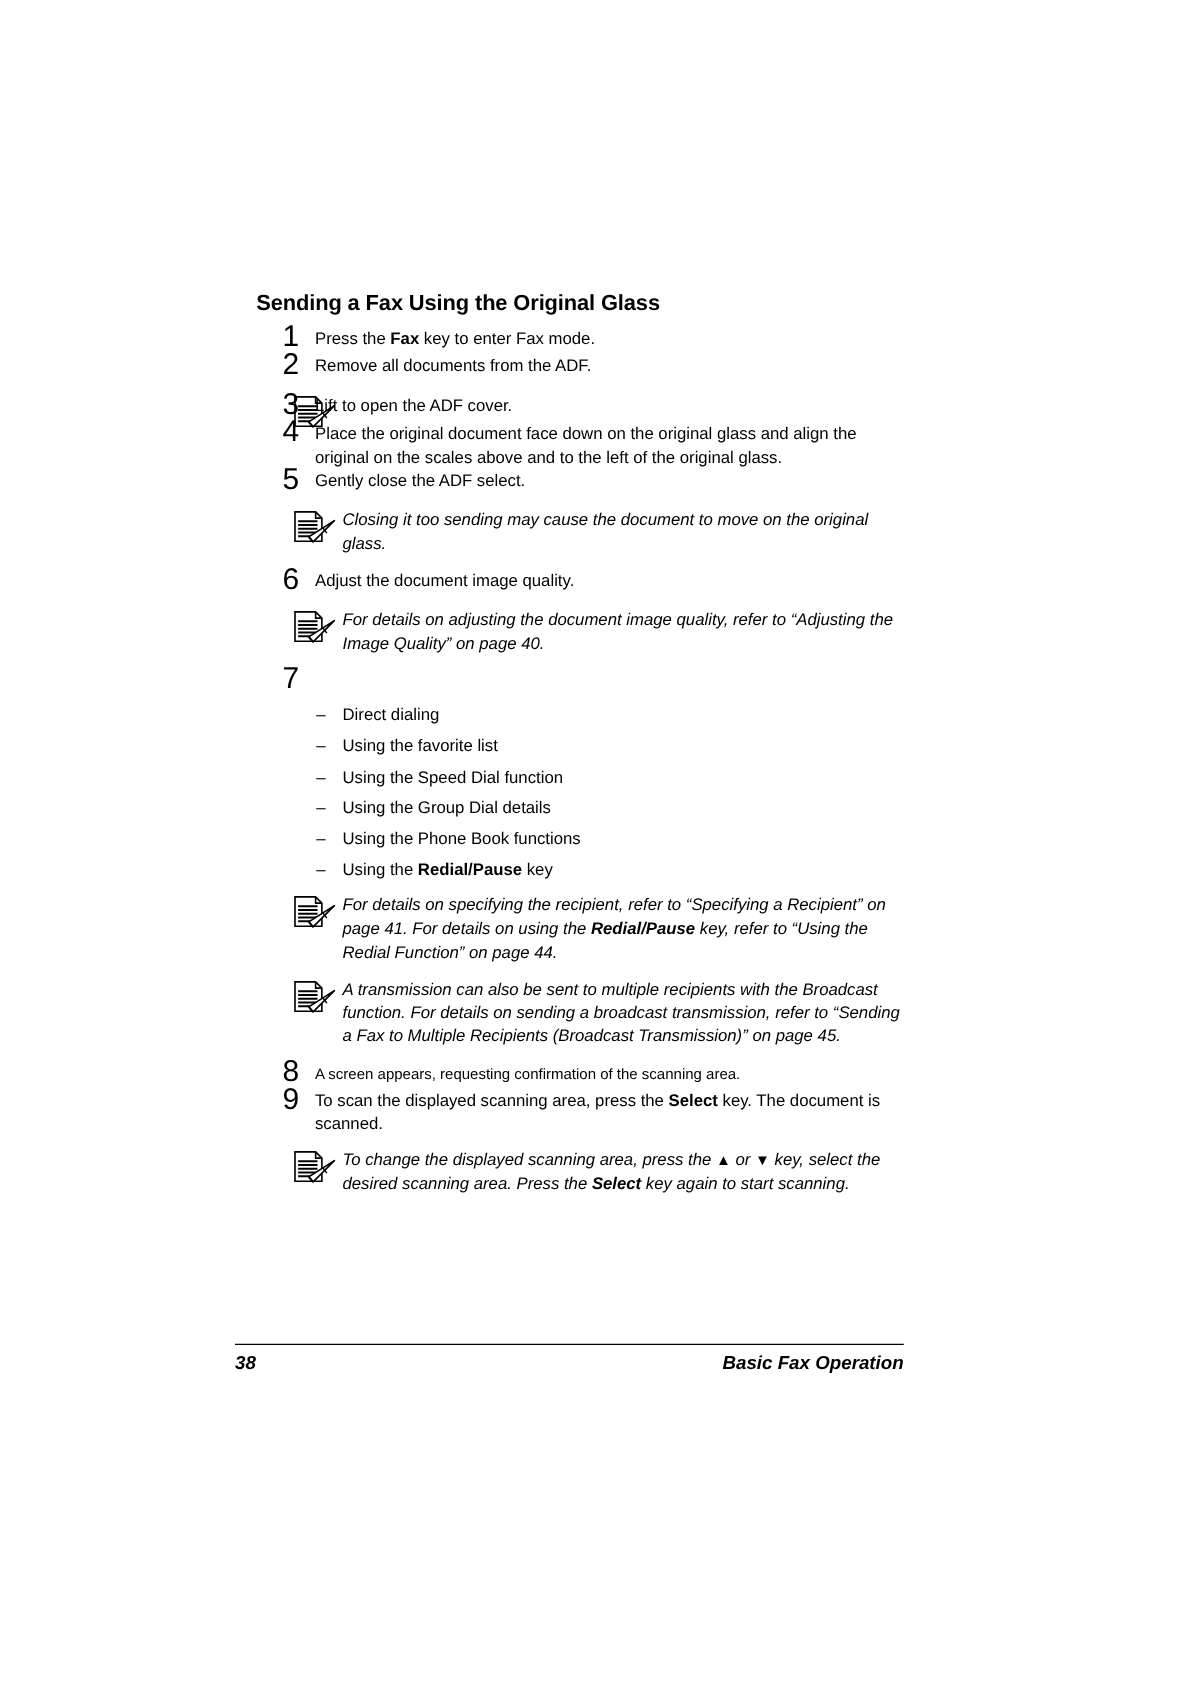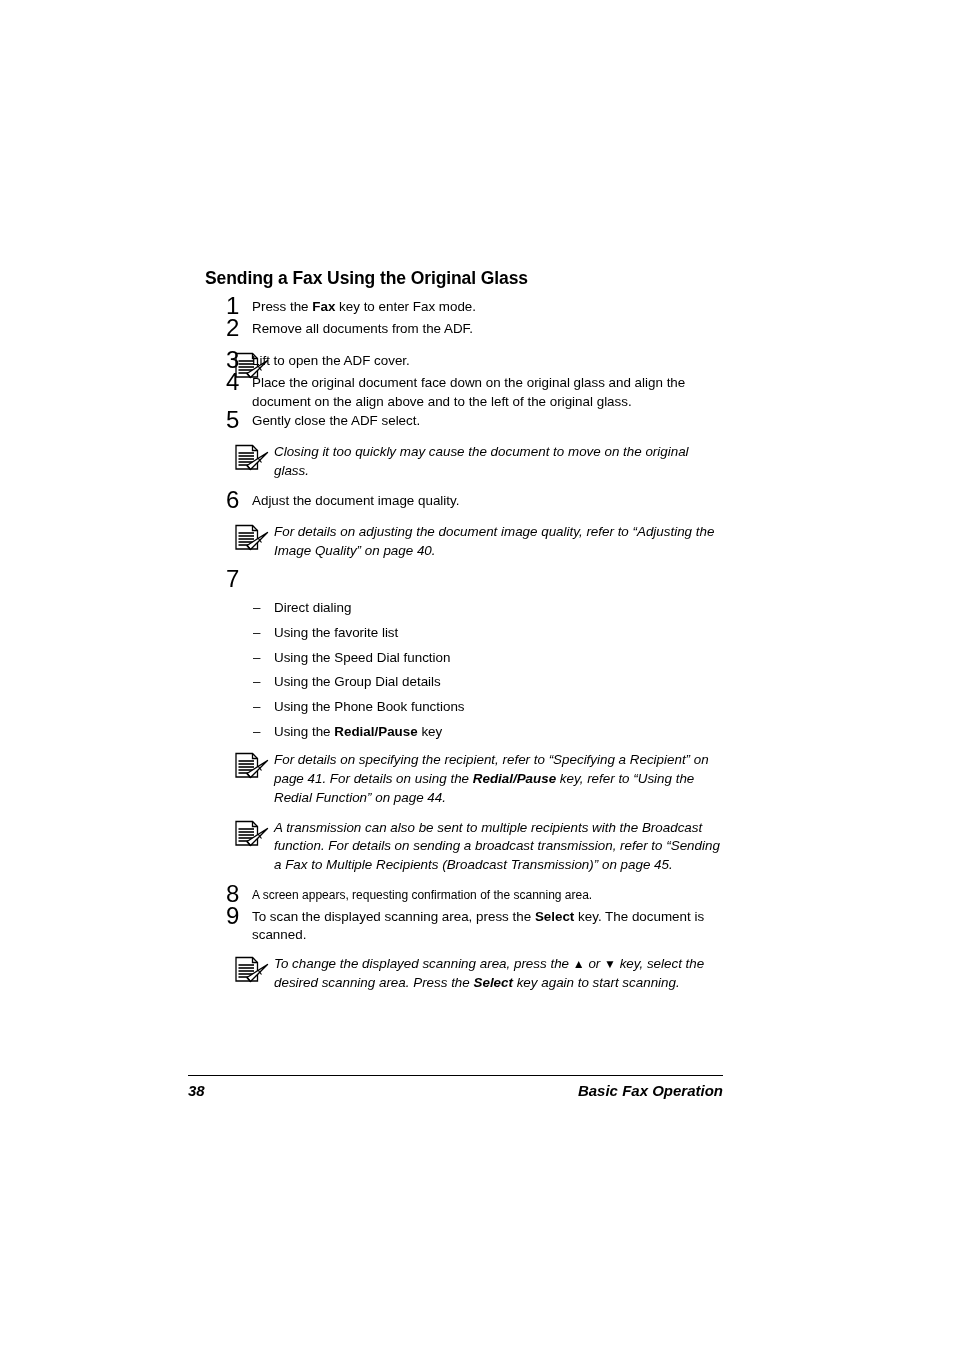--- a/index.html
+++ b/index.html
@@ -20,21 +20,20 @@
     left: 0; top: 0;
     width: 954px;
     height: 1350px;
     overflow: hidden;
   }
   .content {
     position: absolute;
     left: 205px;
     top: 232px;
     width: 520px;
-    margin-top: 36px;
   }
 
   h1.section-title {
     font-size: 17.5px;
     font-weight: bold;
     letter-spacing: -0.1px;
     margin: 0 0 9px 0;
     line-height: 1.2;
   }
 
@@ -177,21 +176,21 @@
       </span>
     </div>
 
     <div class="step">
       <span class="num">3</span>
       <span class="txt">Lift to open the ADF cover.</span>
     </div>
 
     <div class="step">
       <span class="num">4</span>
-      <span class="txt">Place the original document face down on the original glass and align the document on the align above and to the left of the original glass.</span>
+      <span class="txt">Place the original document face down on the original glass and align the original on the scales above and to the left of the original glass.</span>
     </div>
 
     <div class="step">
       <span class="num">5</span>
       <span class="txt">Gently close the ADF select.</span>
     </div>
 
     <div class="note">
       <span class="note-icon">
         <svg viewBox="0 0 36 27" width="36" height="27" aria-hidden="true">
@@ -202,21 +201,21 @@
             <line x1="4.5" y1="12" x2="20" y2="12"></line>
             <line x1="4.5" y1="15" x2="20" y2="15"></line>
             <line x1="4.5" y1="18" x2="20" y2="18"></line>
             <line x1="4.5" y1="21" x2="16" y2="21"></line>
           </g>
           <path d="M33.5 8.5 L13 21.5 L16.5 25.5 Z" fill="#ffffff" stroke="#000000" stroke-width="1.3" stroke-linejoin="round"></path>
           <path d="M13 21.5 L16.5 25.5" fill="none" stroke="#000000" stroke-width="1.3"></path>
           <path d="M24 14 L27.5 18.5" fill="none" stroke="#000000" stroke-width="1.2"></path>
         </svg>
       </span>
-      <span class="note-txt">Closing it too quickly may cause the document to move on the original glass.</span>
+      <span class="note-txt">Closing it too sending may cause the document to move on the original glass.</span>
     </div>
 
     <div class="step">
       <span class="num">6</span>
       <span class="txt">Adjust the document image quality.</span>
     </div>
 
     <div class="note">
       <span class="note-icon">
         <svg viewBox="0 0 36 27" width="36" height="27" aria-hidden="true">

